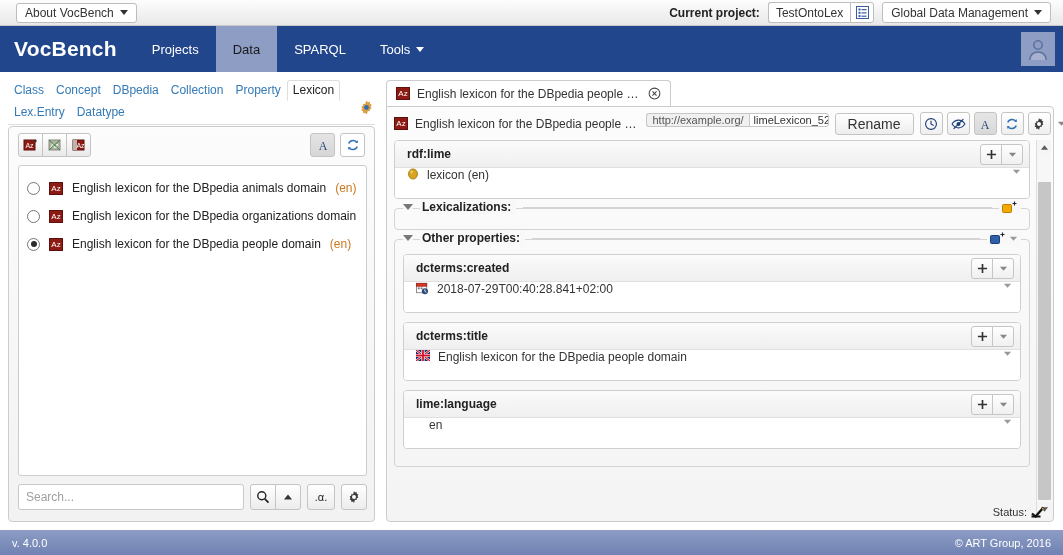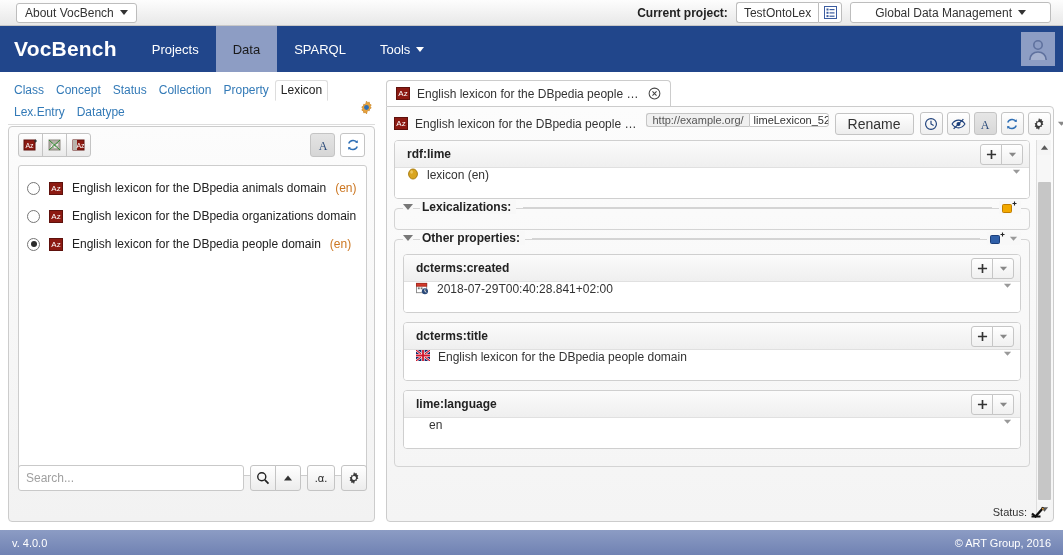--- a/index.html
+++ b/index.html
@@ -42,21 +42,21 @@
     height: 21px; padding: 0 7px; display: flex; align-items: center;
     border-radius: 3px 0 0 3px; font-size: 12px;
   }
   .proj-icon-btn {
     background: #fff; border: 1px solid #bdbdbd; height: 21px; width: 24px;
     border-radius: 0 3px 3px 0; display: flex; align-items: center;
     justify-content: center; cursor: pointer;
   }
   .gdm-btn {
     background: #fff; border: 1px solid #bdbdbd; border-radius: 3px;
-    height: 21px; padding: 0 24px; display: flex; align-items: center;
+    height: 21px; padding: 0 8px; display: flex; align-items: center;
     gap: 6px; font-size: 12px; cursor: pointer;
   }
 
   
   .navbar {
     position: absolute; left: 0; top: 26px; width: 1063px; height: 46px;
     background: #1f4287; background: #21468b;
     display: flex; align-items: stretch;
   }
   .brand {
@@ -144,21 +144,21 @@
     background: #fff; flex: 0 0 auto; position: relative;
   }
   .radio.on::after {
     content: ""; position: absolute; left: 2.5px; top: 2.5px;
     width: 6px; height: 6px; border-radius: 50%; background: #2b2b2b;
   }
   .lex-label { color: #222; white-space: nowrap; }
   .lex-lang { color: #cc7722; }
 
   .search-row {
-    position: absolute; left: 9px; top: 338px; width: 349px; height: 26px;
+    position: absolute; left: 9px; top: 357px; width: 349px; height: 26px;
     display: flex; align-items: stretch; gap: 6px;
   }
   .search-input {
     flex: 1; border: 1px solid #c9c9c9; border-radius: 3px; background: #fff;
     padding: 0 7px; font-size: 12px; color: #333; height: 26px;
     font-family: "Liberation Sans", sans-serif;
   }
   .search-input::placeholder { color: #a0a0a0; }
   .sbtn {
     width: 26px; height: 26px; border: 1px solid #c4c4c4;
@@ -370,21 +370,21 @@
     </span>
   </div>
 </div>
 
 <div class="main">
 
   <div class="left-panel">
     <div class="tabs-row">
       <div class="rtab">Class</div>
       <div class="rtab">Concept</div>
-      <div class="rtab">Status</div>
+      <div class="rtab">DBpedia</div>
       <div class="rtab">Collection</div>
       <div class="rtab">Property</div>
       <div class="rtab sel">Lexicon</div>
       <div class="rtab">Lex.Entry</div>
       <div class="rtab">Datatype</div>
       <div class="tabs-gear">
         <span class="ic">
           <svg width="15" height="15" viewBox="0 0 16 16">
             <path d="M8 1.2l1.1 1.6 1.9-.5.2 2 1.8.9-1 1.7 1 1.7-1.8.9-.2 2-1.9-.5L8 14.8 6.9 13.2l-1.9.5-.2-2-1.8-.9 1-1.7-1-1.7 1.8-.9.2-2 1.9.5z" fill="#e8a33d" stroke="#c7801f" stroke-width=".7"></path>
             <circle cx="8" cy="8" r="2.6" fill="#2f6fb5"></circle>

